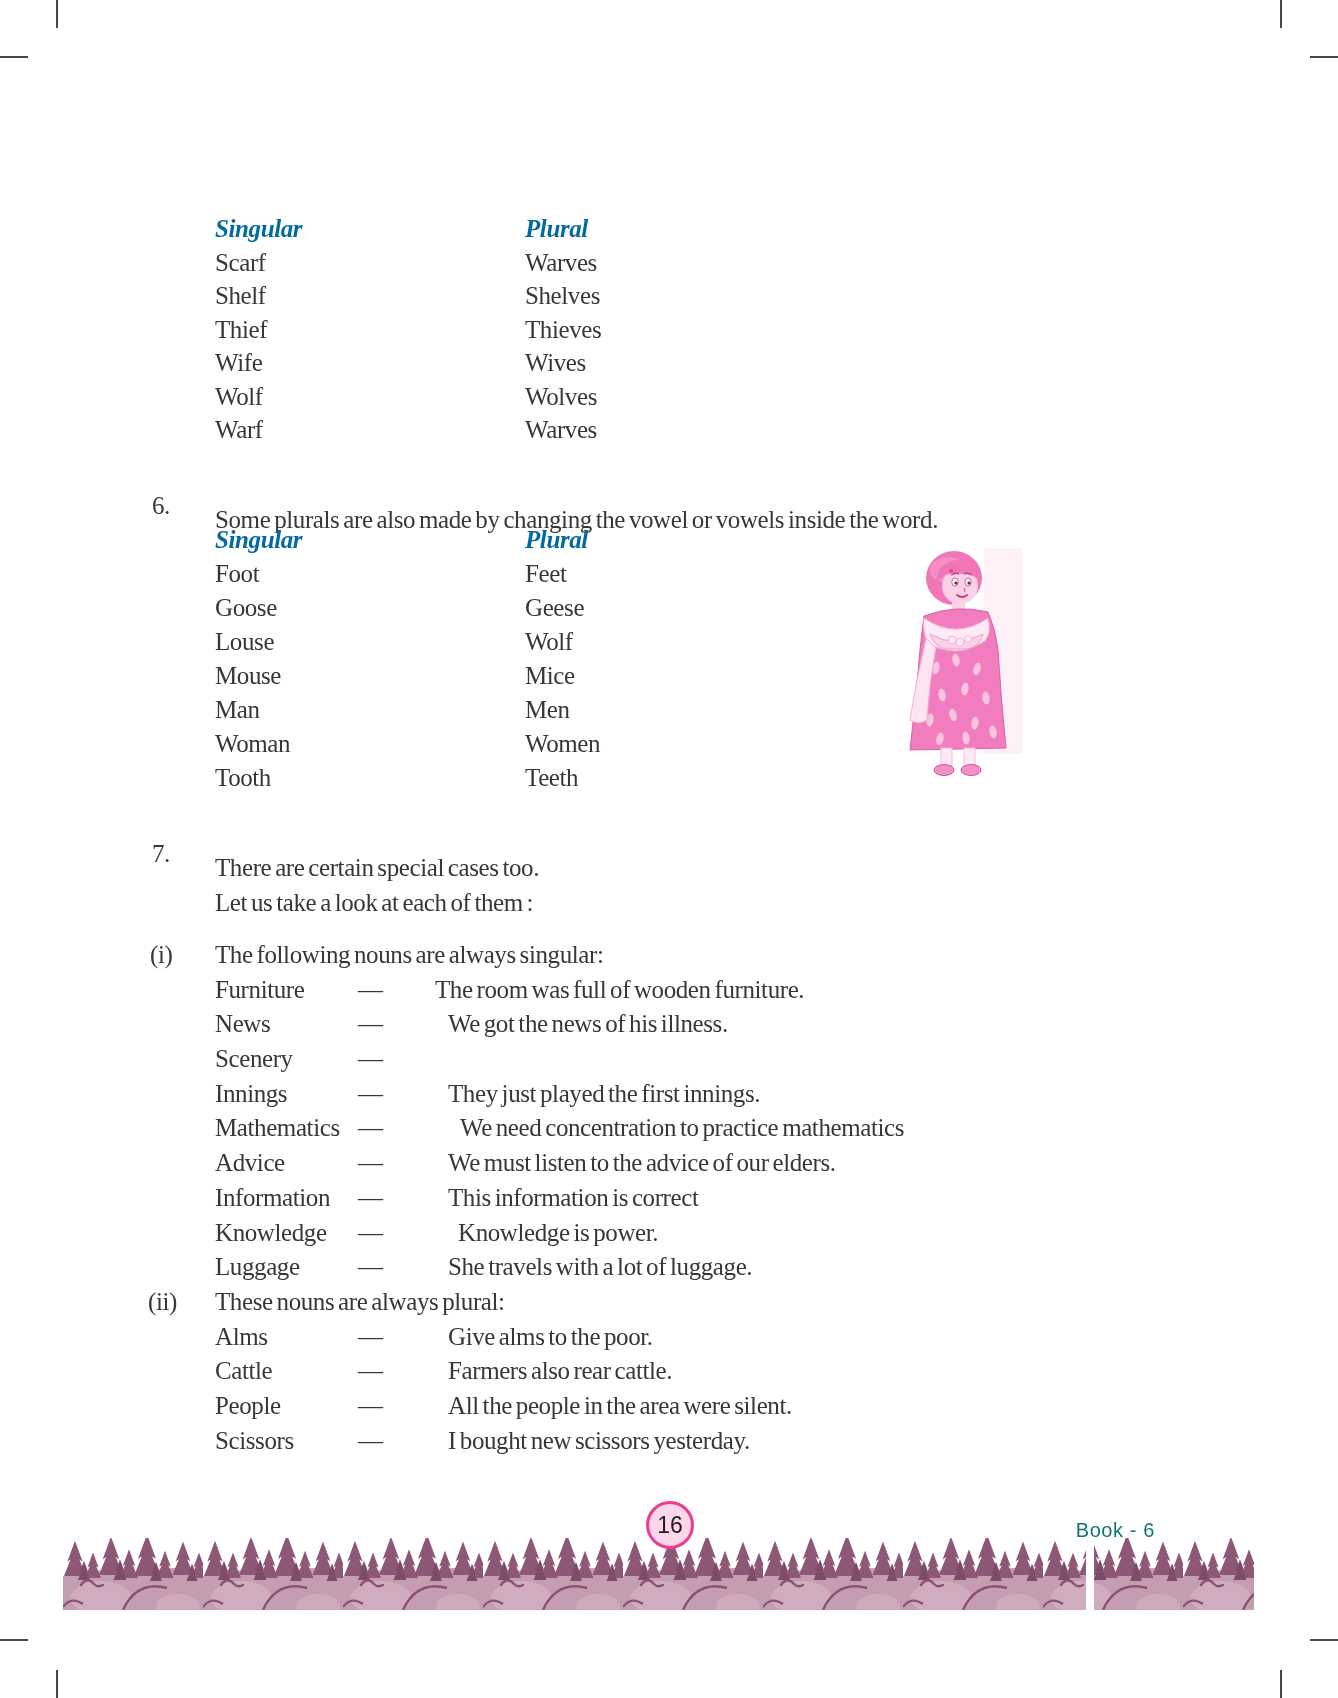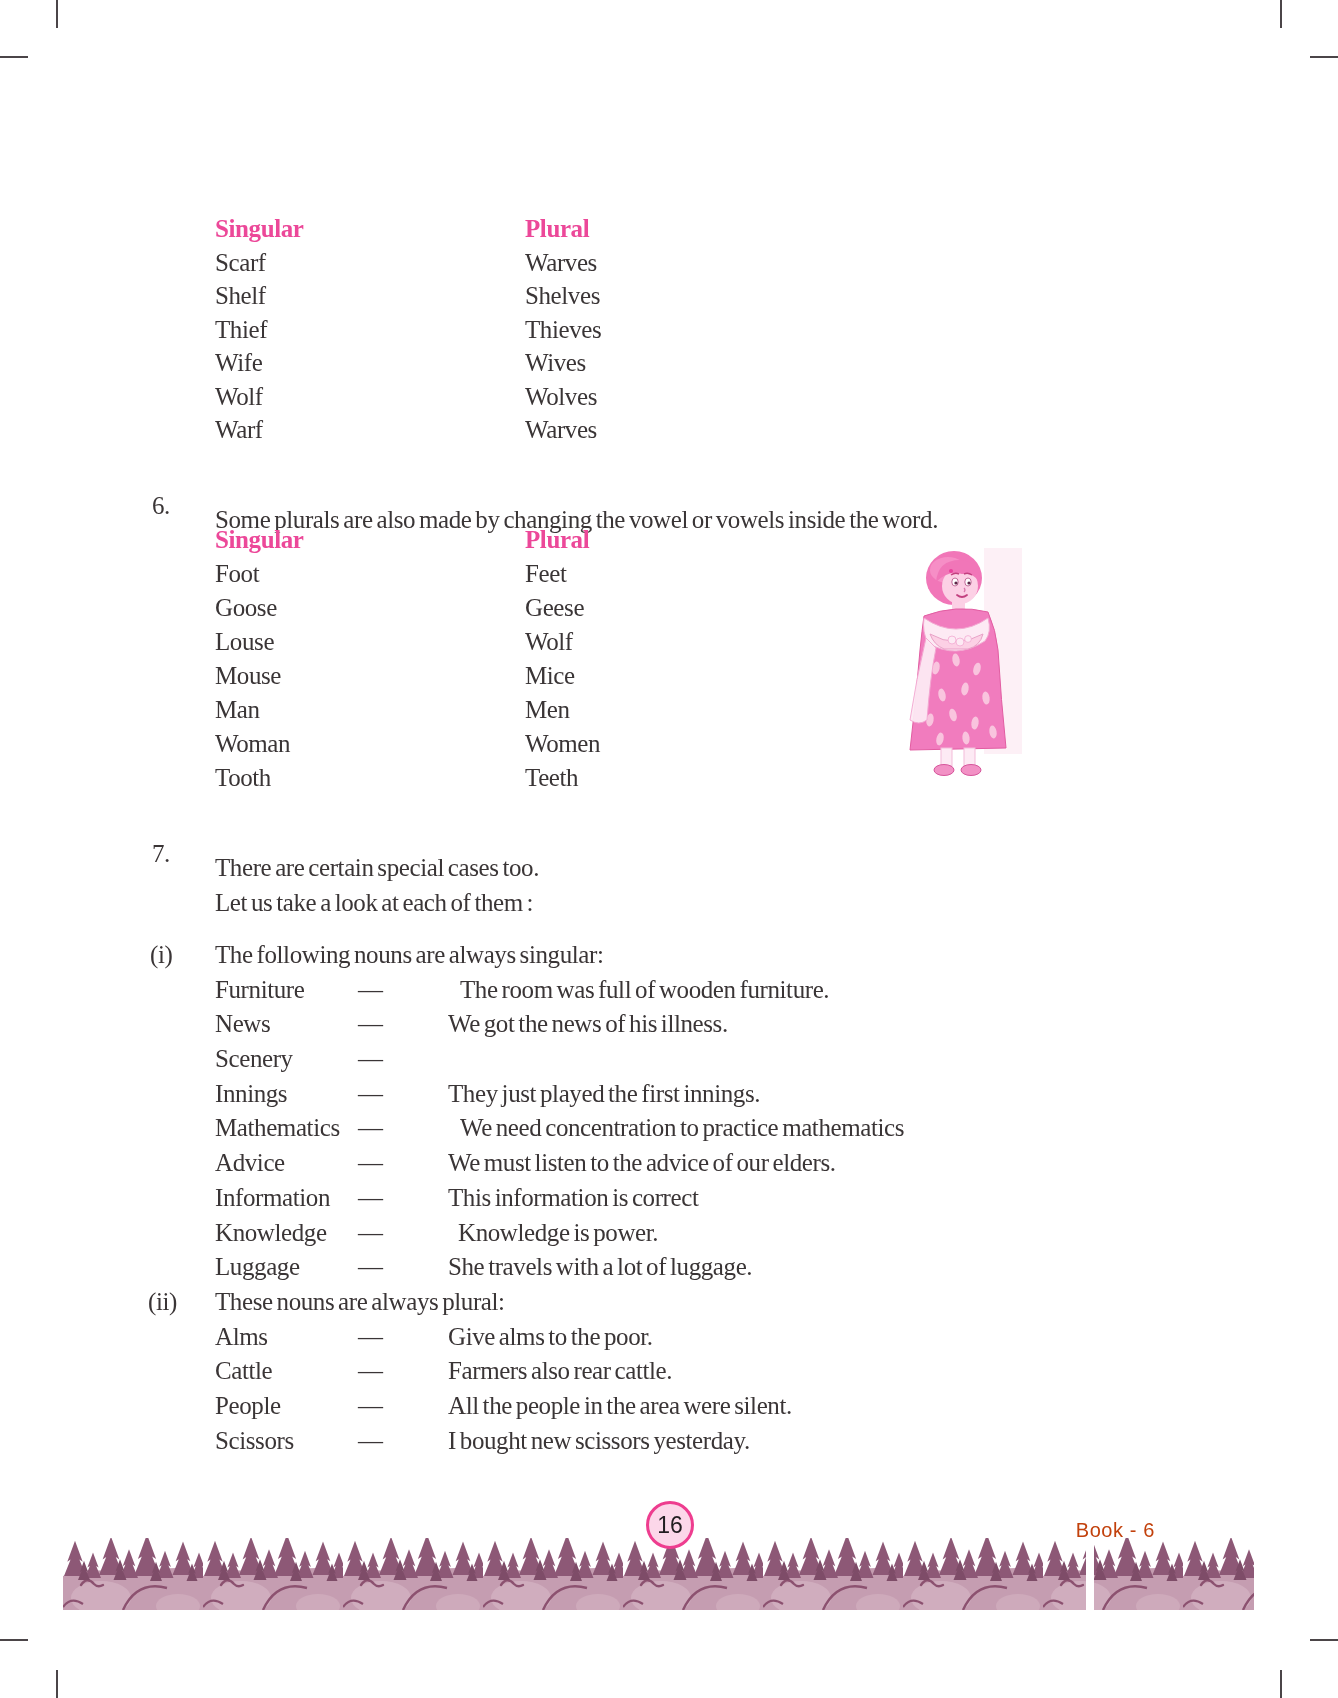--- a/index.html
+++ b/index.html
@@ -11,21 +11,21 @@
     color:#3a3536;
     overflow:hidden;
   }
   .txt{font-size:25px; letter-spacing:-0.4px; word-spacing:-2px; white-space:nowrap;}
   .crop{position:absolute;background:#4b4548;}
   
   .word-table{position:absolute;left:215px;width:720px;}
   .trow{position:relative;height:33.5px;line-height:33.5px;}
   .trow .sing{position:absolute;left:0;}
   .trow .plur{position:absolute;left:310px;}
-  .thead{color:#ec4899;font-weight:bold;}
+  .thead{color:#0369a1;font-weight:bold;font-style:italic;}
   
   .pnum{position:absolute;left:152px;}
   .pbody{position:absolute;left:215px;margin-top:14px;}
   
   .sc-block{position:absolute;left:0;top:938px;width:1338px;}
   .sc-row{position:relative;height:34.7px;line-height:34.7px;}
   .sc-row .rnum{position:absolute;left:150px;}
   .sc-row .word{position:absolute;left:215px;text-align:right;}
   .sc-row .dash{position:absolute;left:358px;}
   .sc-row .sent{position:absolute;left:448px;}
@@ -36,21 +36,21 @@
     background:#fcd7e9;border:3px solid #ee3d8f;
     display:flex;align-items:center;justify-content:center;
     font-family:"Liberation Sans", sans-serif;
     font-weight:normal;font-size:23px;color:#221d20;
     z-index:5;
   }
   .book-label{
     position:absolute;left:1030px;top:1519px;width:125px;
     text-align:right;
     font-family:"Liberation Sans", sans-serif;
-    font-size:20px;color:#c2410c;letter-spacing:0.6px;
+    font-size:20px;color:#0f766e;letter-spacing:0.6px;
     white-space:nowrap;
   }
   .forest{position:absolute;left:63px;top:1538px;width:1191px;height:72px;}
   .woman{position:absolute;left:880px;top:548px;width:150px;height:232px;}
 </style>
 </head>
 <body>
 
 <div class="crop" style="left:56px;top:0;width:2px;height:28px"></div>
 <div class="crop" style="left:0;top:56px;width:28px;height:2px"></div>
@@ -192,21 +192,21 @@
 </div>
 
 <div class="sc-block txt">
   <div class="sc-row">
     <span class="rnum">(i)</span>
     <span class="word">The following nouns are always singular:</span>
   </div>
   <div class="sc-row">
       <span class="word">Furniture</span>
       <span class="dash">—</span>
-      <span class="sent" style="left:460px">The room was full of wooden furniture.</span>
+      <span class="sent" style="left:435px">The room was full of wooden furniture.</span>
     </div>
   <div class="sc-row">
       <span class="word">News</span>
       <span class="dash">—</span>
       <span class="sent">We got the news of his illness.</span>
     </div>
   <div class="sc-row">
       <span class="word">Scenery</span>
       <span class="dash">—</span>
     </div>

